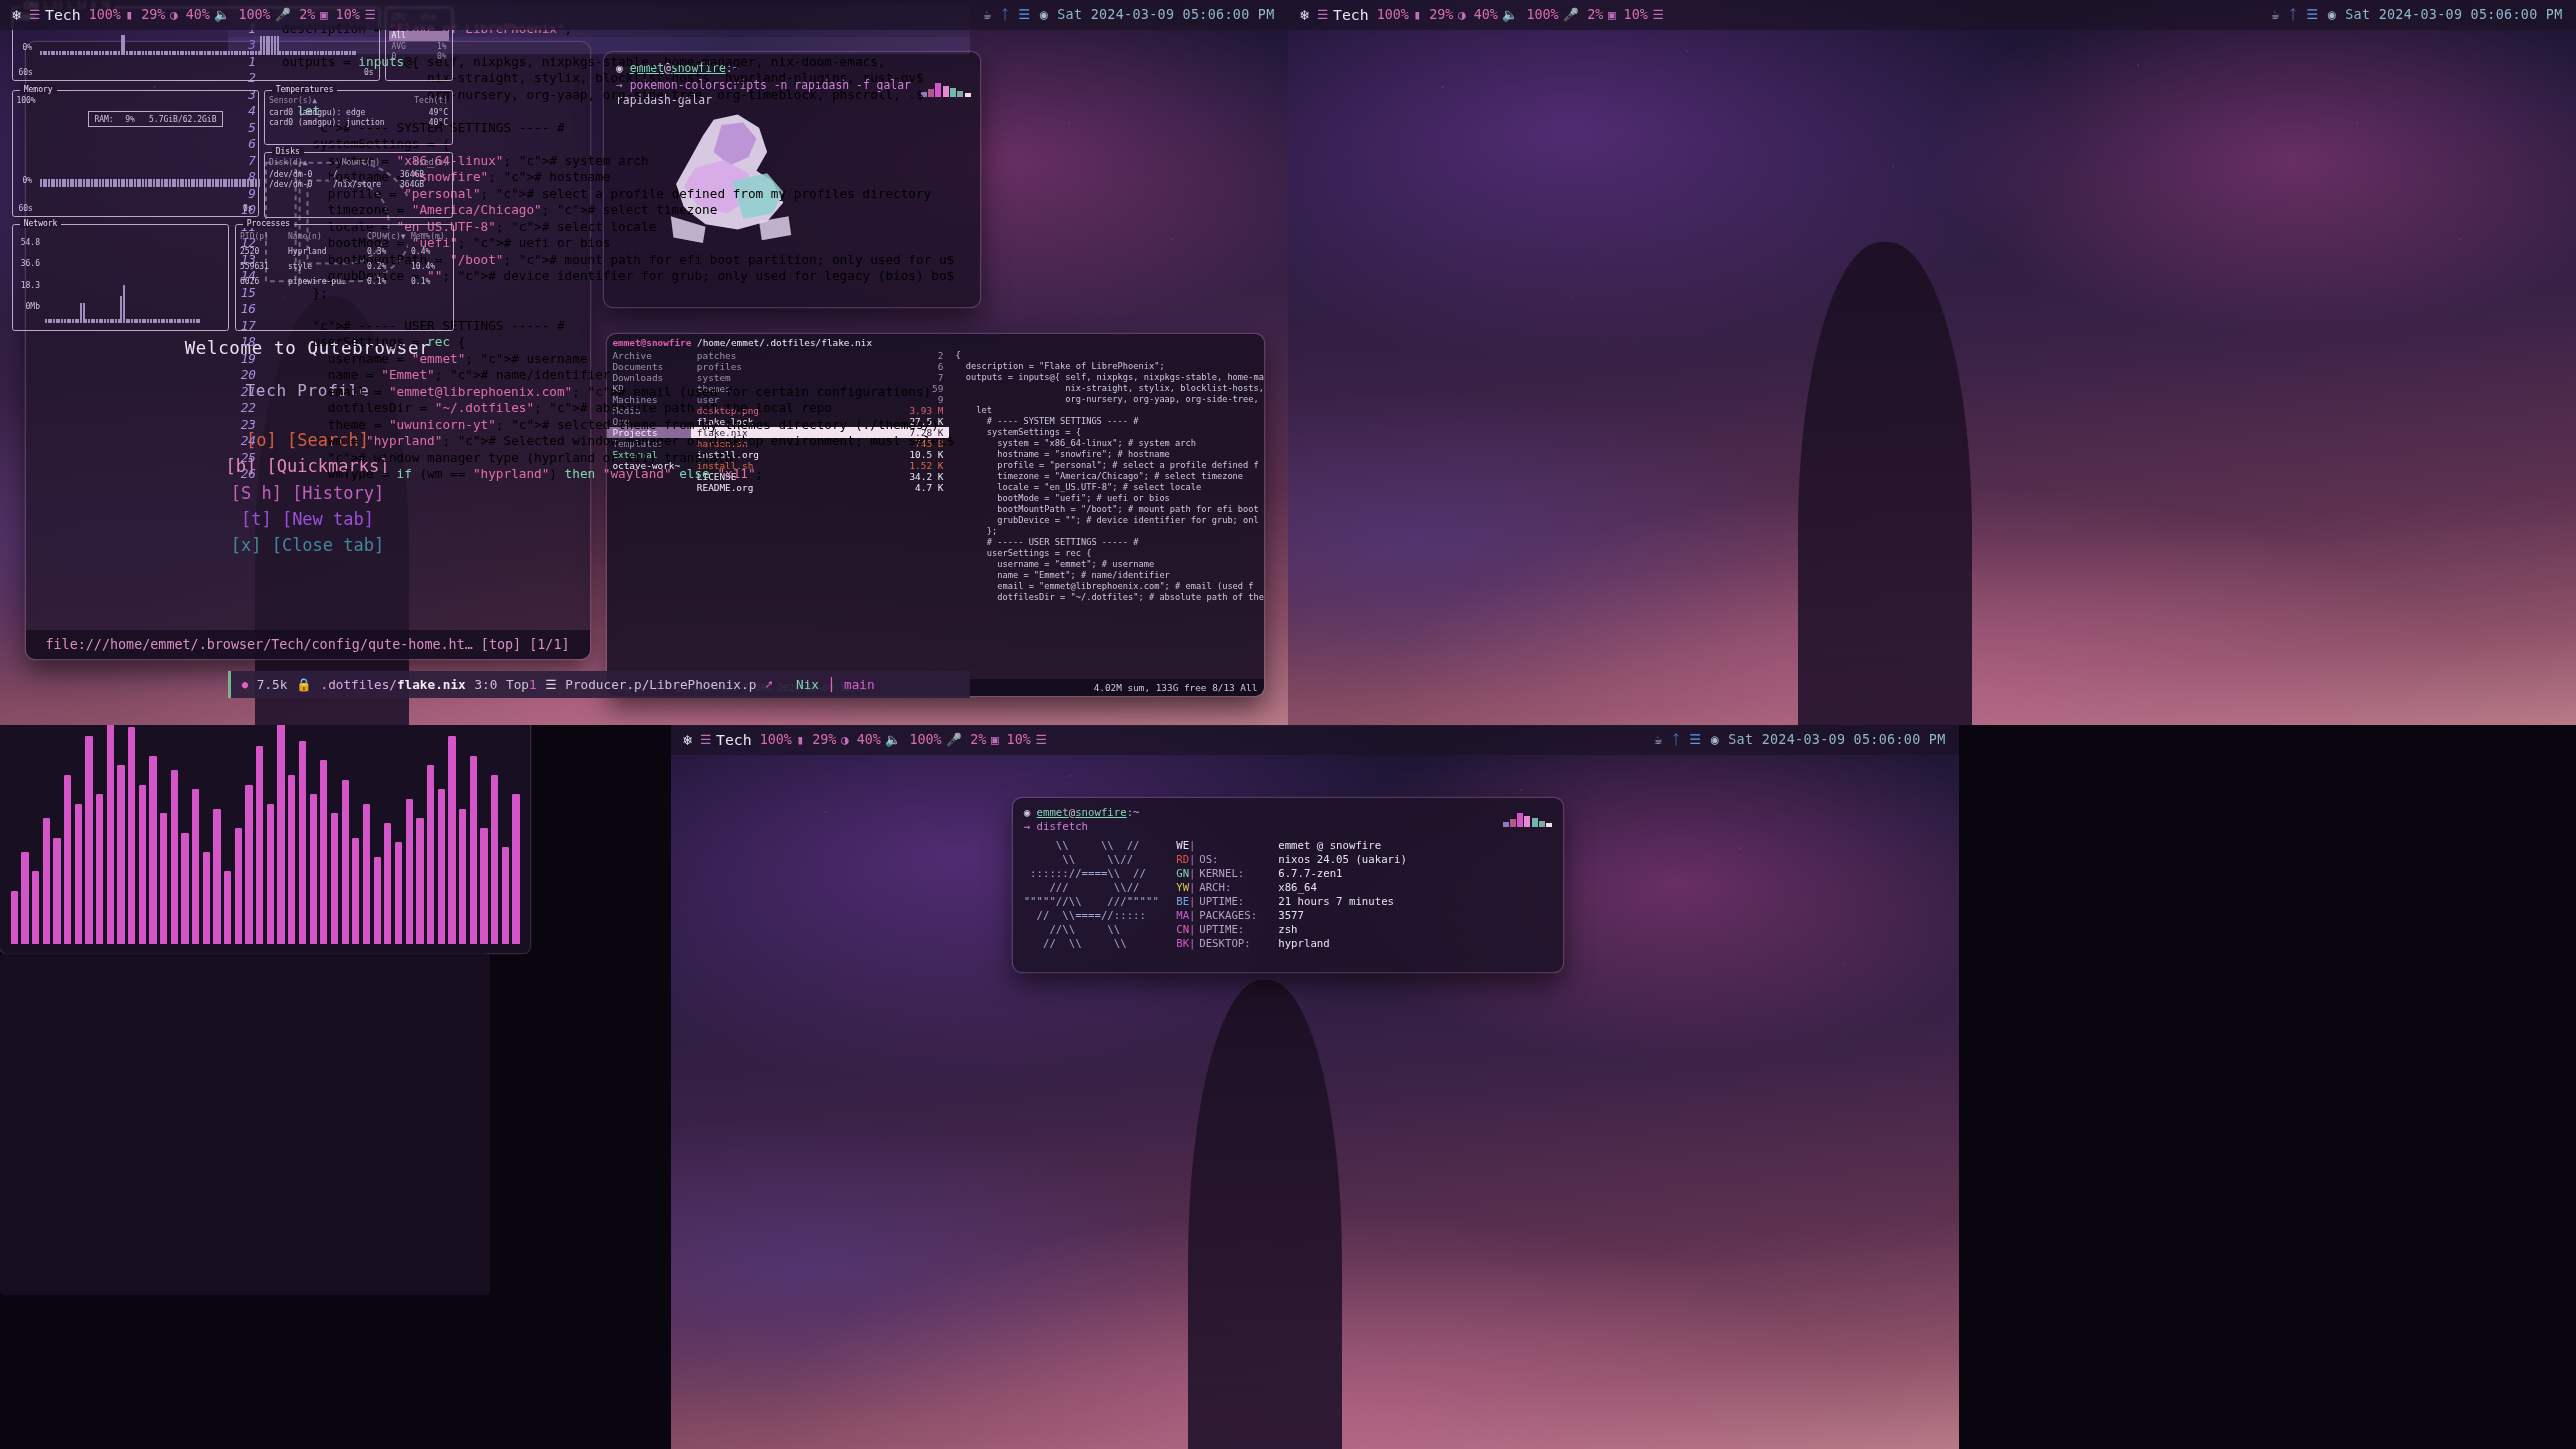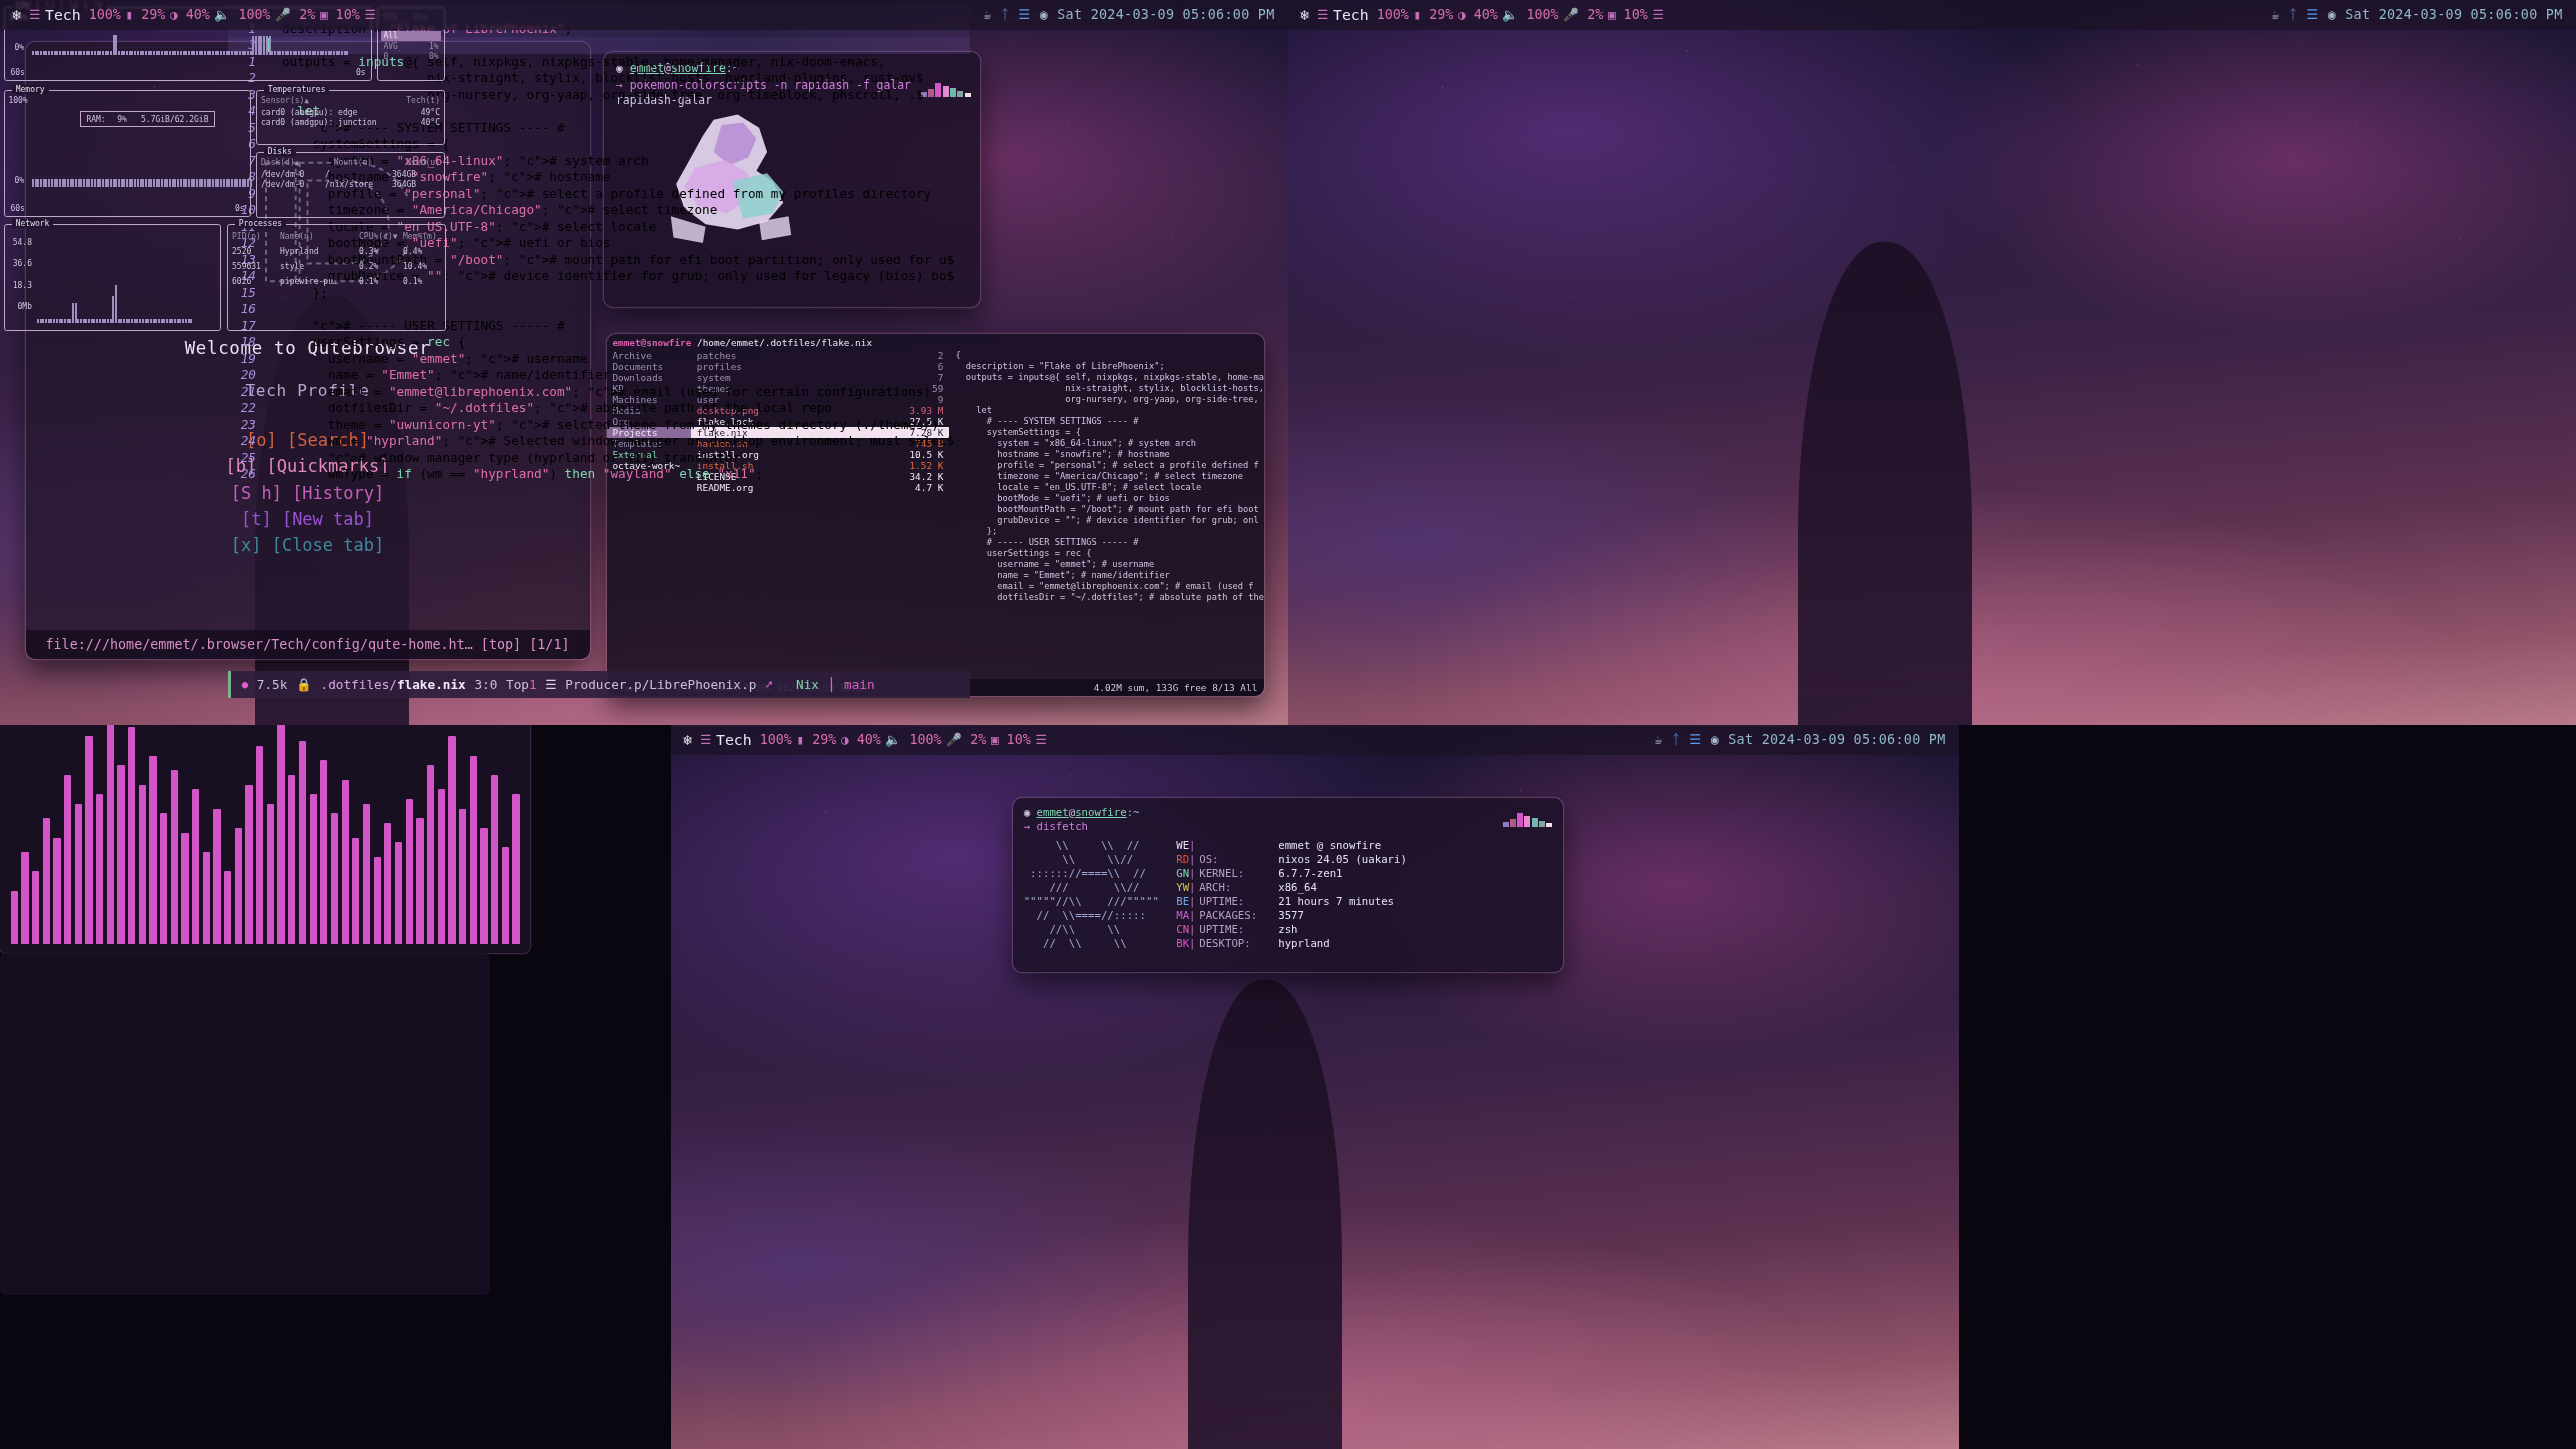--- a/index.html
+++ b/index.html
@@ -147,21 +147,21 @@
   #cava{ left:976px; top:1100px; width:530px; height:255px;
          background:rgba(32,20,42,.72); border-radius:6.7px;
          box-shadow:0 0 0 1.3px rgba(200,140,200,.25); overflow:hidden;
          display:flex; align-items:flex-end; gap:3.4px; padding:9.4px 10.7px; }
   .cb{ flex:1; background:#d455c8; border-radius:1.3px 1.3px 0 0; }
 
   
   #btop{ left:1355px; top:1085px; width:490px; height:342px;
          background:rgba(26,16,36,.84); border-radius:5.4px; padding:4px;
          font-size:8px; color:#cfc6dd; }
-  .bx{ position:absolute; border:0.7px solid #c3a7c8; border-radius:2.7px; }
+  .bx{ position:absolute; border:0.7px solid #c3a7c8; border-radius:2.7px;margin-left:8px; }
   .bx > .lbl{ position:absolute; top:-6px; left:6.7px; background:#231430; padding:0 4px;
               color:#e7dcee; font-size:8px; }
   .dim{ color:#9c8fae; }
   .bars{ display:flex; gap:0.7px; align-items:flex-end; }
   .bars i{ width:2px; background:#9f8fc0; display:block; }
 </style>
 </head>
 <body>
 
 <div class="monitor wall" id="mon-left">

